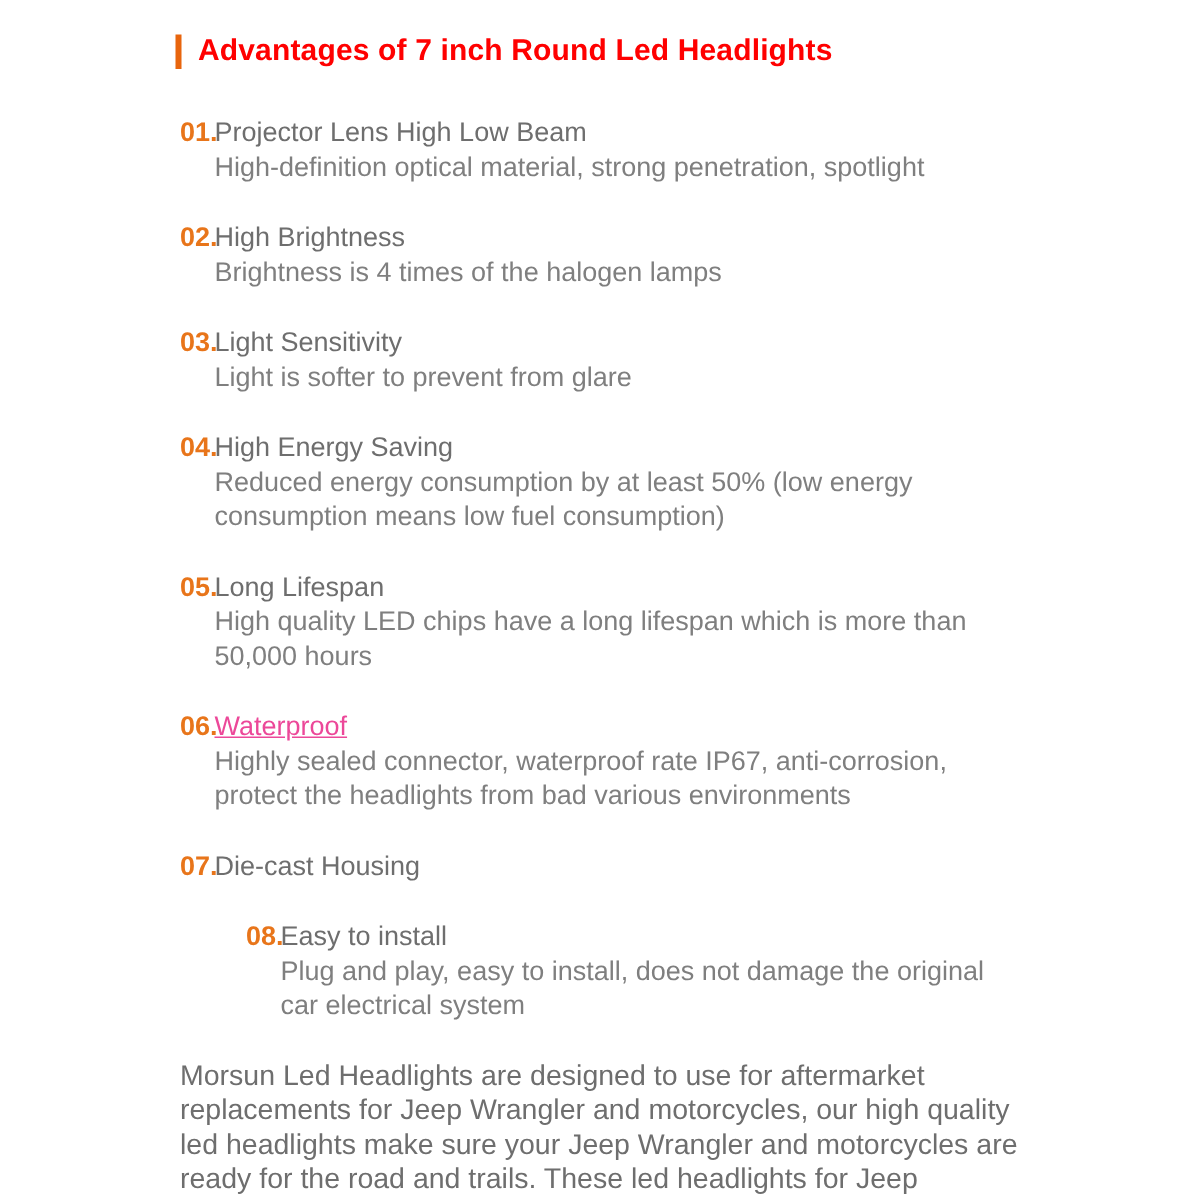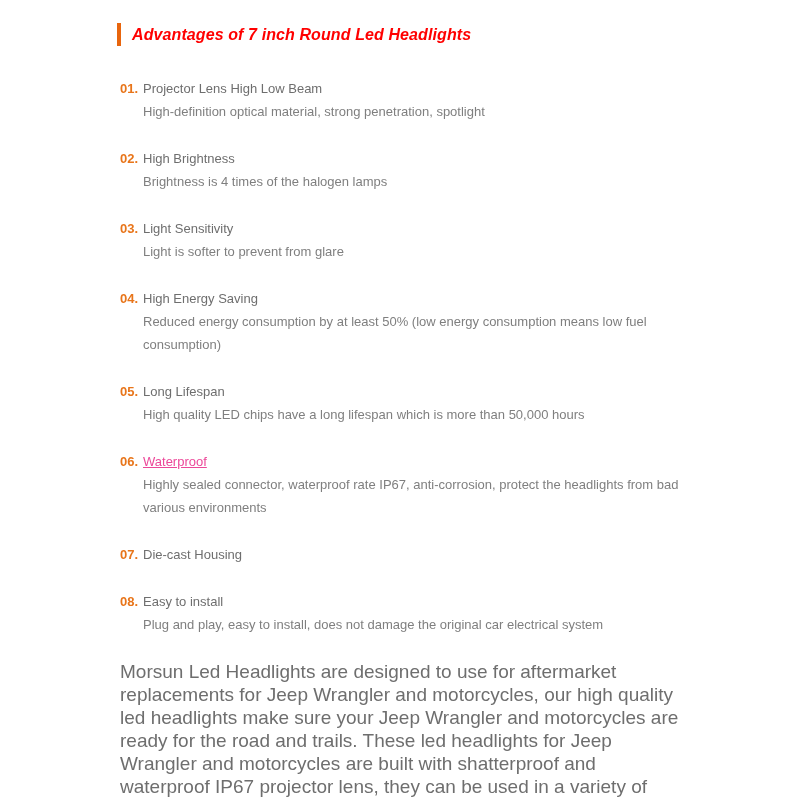--- a/index.html
+++ b/index.html
@@ -27,33 +27,32 @@
     align-items: center;
     margin-bottom: 31px;
   }
   .accent-bar {
     width: 4px;
     height: 23px;
     margin-right: 11px;
     flex-shrink: 0;
   }
   .section-title {
-    font-size: 16px;
+    font-size: 20px;
     font-weight: bold;
     letter-spacing: 0.1px;
-    font-style: italic;
   }
   .advantage-list {
     margin-left: 3px;
     margin-bottom: 16px;
   }
   .advantage {
     display: flex;
     margin-bottom: 24px;
-    font-size: 13px;
+    font-size: 18px;
     line-height: 23px;
   }
   .adv-num {
     font-weight: bold;
     width: 23px;
     flex-shrink: 0;
   }
   .adv-title { }
   .adv-desc { }
   .paragraphs {
@@ -127,21 +126,21 @@
       </div>
 
       <div class="advantage">
         <span class="adv-num" style="color: rgb(232, 117, 26);">07.</span>
         <span class="adv-body">
           <span class="adv-title" style="color: rgb(110, 110, 110);">Die-cast Housing</span><br>
         </span>
       </div>
 
       <div class="advantage">
-        <span class="adv-num" style="color: rgb(232, 117, 26);">08.</span>
+        <span class="adv-num" style="color: rgb(232, 117, 26); margin-left: 44px;">08.</span>
         <span class="adv-body">
           <span class="adv-title" style="color: rgb(110, 110, 110);">Easy to install</span><br>
           <span class="adv-desc" style="color: rgb(127, 127, 127);">Plug and play, easy to install, does not damage the original car electrical system</span>
         </span>
       </div>
 
     </div>
 
     <div class="paragraphs">
       <p class="paragraph" style="color: rgb(110, 110, 110);">Morsun Led Headlights are designed to use for aftermarket replacements for Jeep Wrangler and motorcycles, our high quality led headlights make sure your Jeep Wrangler and motorcycles are ready for the road and trails. These led headlights for Jeep Wrangler and motorcycles are built with shatterproof and waterproof IP67 projector lens, they can be used in a variety of environments.</p>

